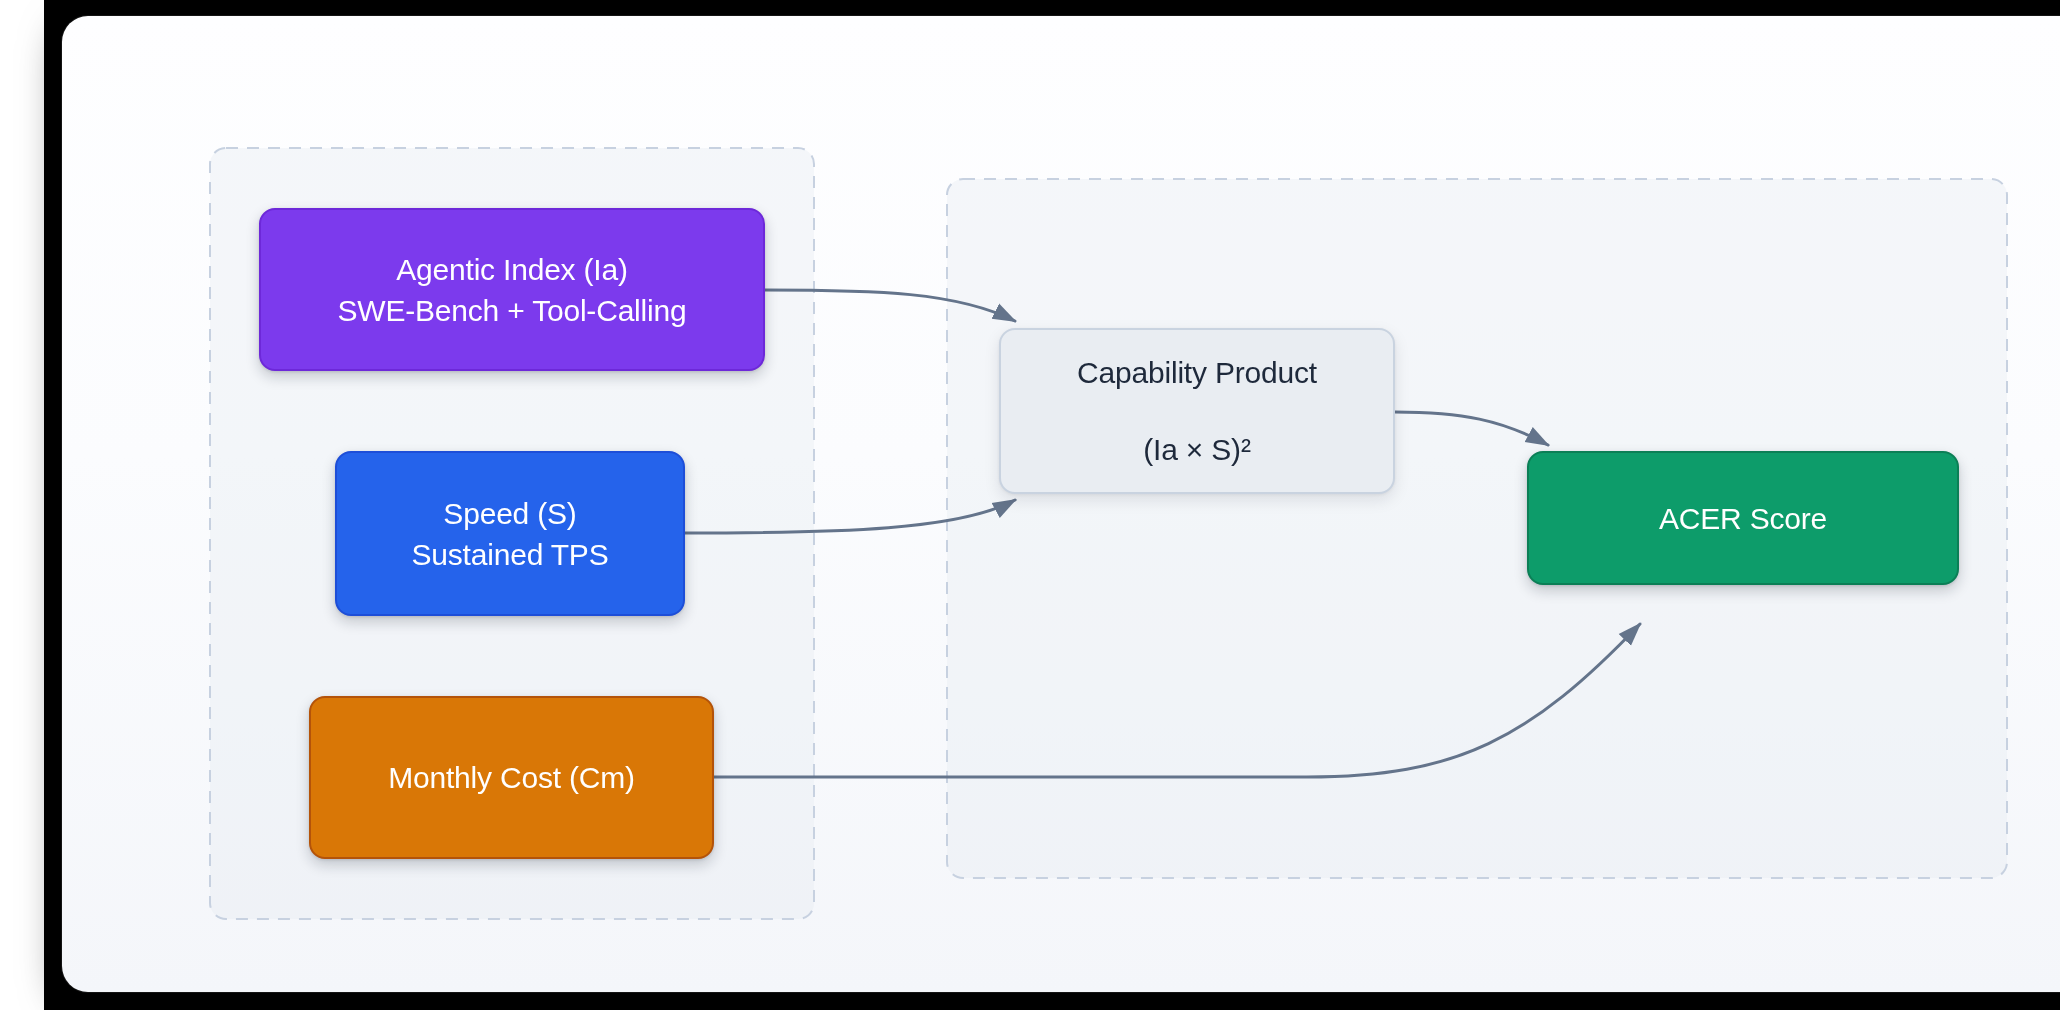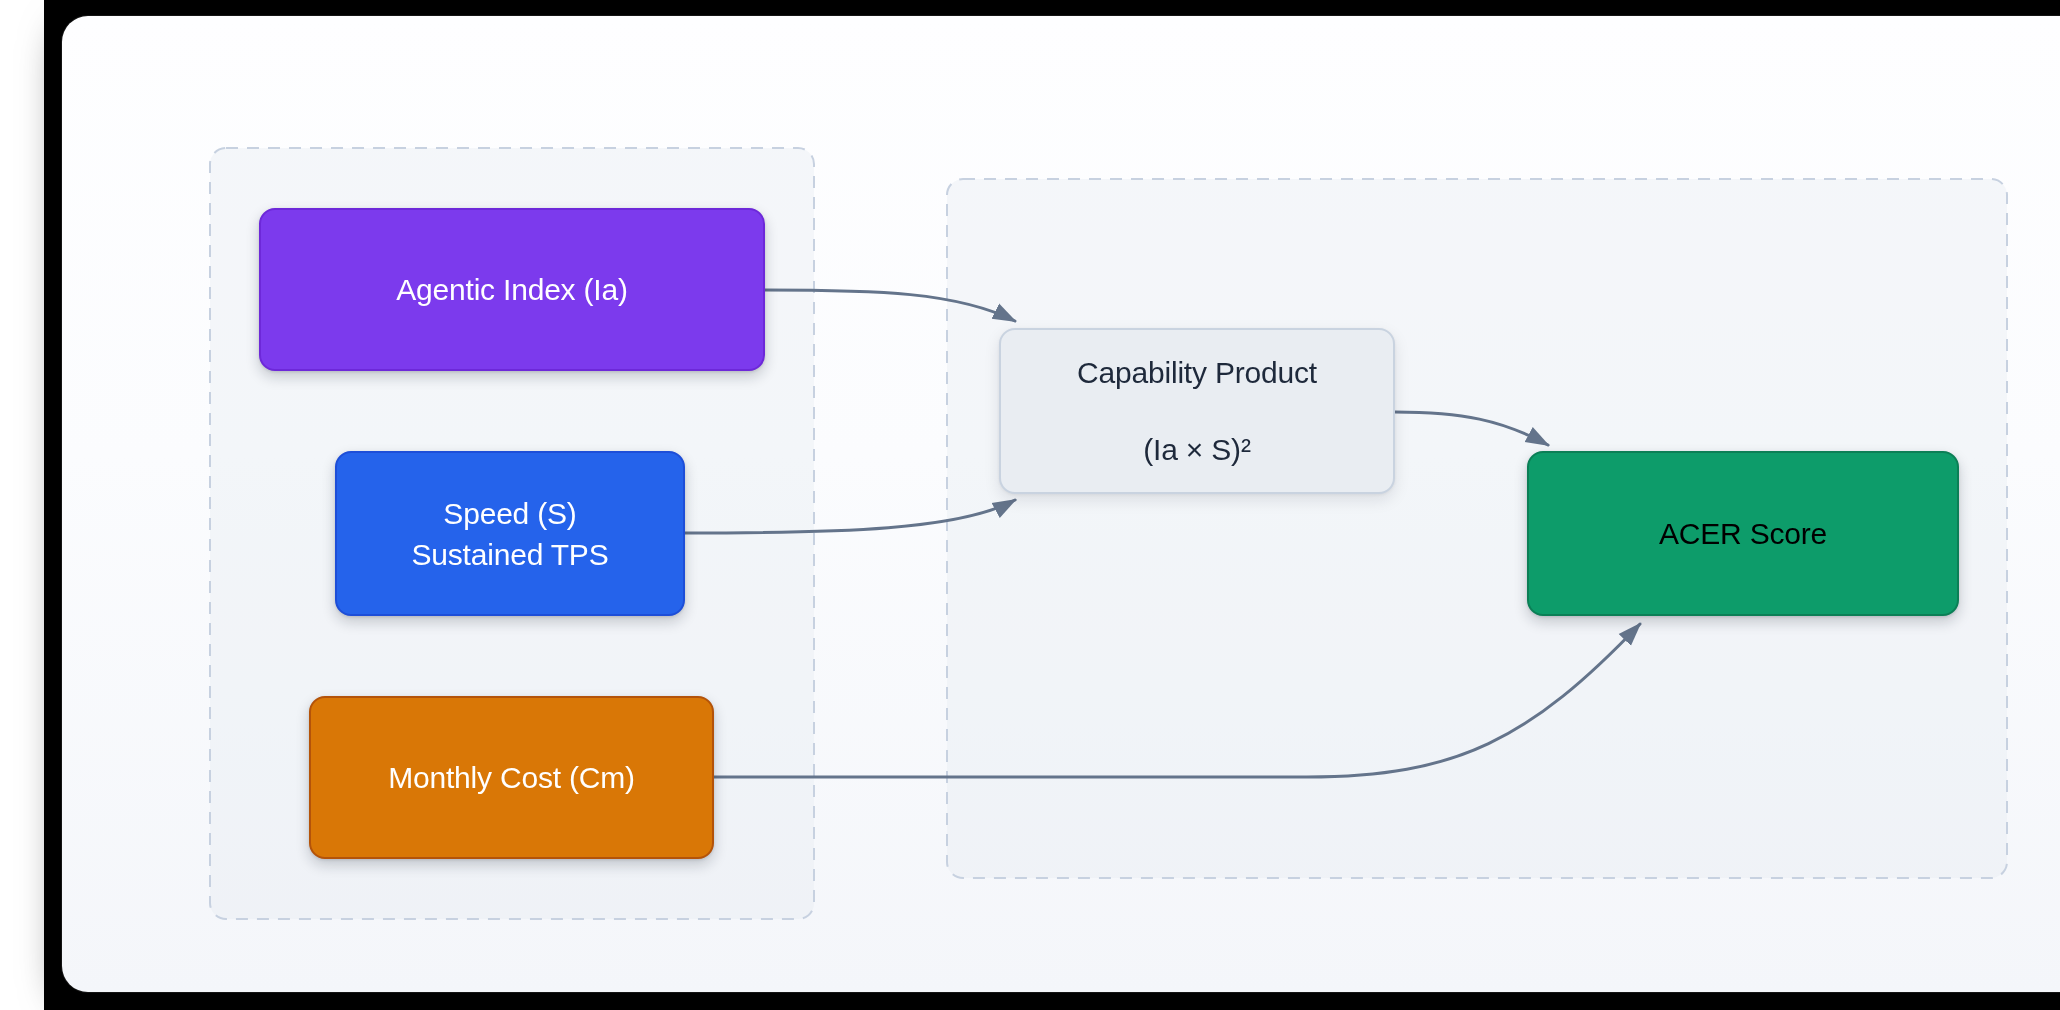--- a/index.html
+++ b/index.html
@@ -90,34 +90,35 @@
 
       <path class="edge" d="M 623 517 C 780 517, 898 514, 953 484" marker-end="url(#arrow)" style="stroke: rgb(100, 116, 139);"></path>
 
       <path class="edge" d="M 1333 396 C 1400 396, 1440 404, 1486 429" marker-end="url(#arrow)" style="stroke: rgb(100, 116, 139);"></path>
 
       <path class="edge" d="M 652 761 L 1245 761 C 1395 761, 1468 723, 1578 608" marker-end="url(#arrow)" style="stroke: rgb(100, 116, 139);"></path>
     </svg>
 
     <div class="node" style="left: 197px; top: 192px; width: 506px; height: 163px; background: rgb(124, 58, 237); border-color: rgb(109, 40, 217); color: rgb(255, 255, 255);">
       <div class="line">Agentic Index (Ia)</div>
+      <div class="line">SWE-Bench + Tool-Calling</div>
     </div>
 
     <div class="node" style="left: 273px; top: 435px; width: 350px; height: 165px; background: rgb(37, 99, 235); border-color: rgb(29, 78, 216); color: rgb(255, 255, 255);">
       <div class="line">Speed (S)</div>
       <div class="line">Sustained TPS</div>
     </div>
 
     <div class="node" style="left: 247px; top: 680px; width: 405px; height: 163px; background: rgb(217, 119, 6); border-color: rgb(180, 83, 9); color: rgb(255, 255, 255);">
       <div class="line">Monthly Cost (Cm)</div>
     </div>
 
     <div class="node soft" style="left: 937px; top: 312px; width: 396px; height: 166px; background: rgb(233, 237, 242); border-color: rgb(201, 211, 224); color: rgb(30, 41, 59);">
       <div class="line">Capability Product</div>
       <div class="line">(Ia × S)²</div>
     </div>
 
-    <div class="node" style="left: 1465px; top: 435px; width: 432px; height: 165px; background: rgb(13, 156, 106); border-color: rgb(11, 127, 86); color: #000000; gap: 36px;">
+    <div class="node" style="left: 1465px; top: 435px; width: 432px; height: 134px; background: rgb(13, 156, 106); border-color: rgb(11, 127, 86); color: #ffffff; gap: 36px;">
       <div class="line">ACER Score</div>
     </div>
 
   </div>
 </div>
 
 </body></html>

